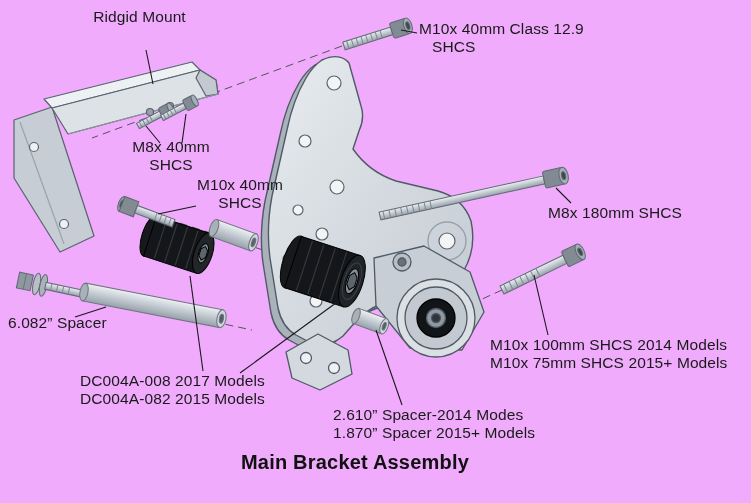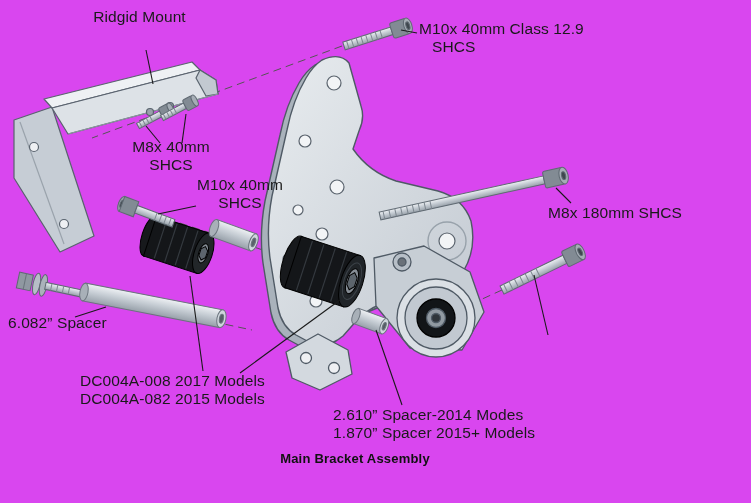--- a/index.html
+++ b/index.html
@@ -1,28 +1,28 @@
 <!DOCTYPE html>
 <html><head>
 <meta charset="utf-8">
 <style>
   html,body{margin:0;padding:0;background:#fff;}
   .stage{
-    position:relative;width:751px;height:503px;background:#d946ef;
+    position:relative;width:751px;height:503px;background:#f0abfc;
     font-family:"Liberation Sans",sans-serif;color:#1a1a1a;overflow:hidden;
   }
   .stage svg{position:absolute;left:0;top:0;}
   .label{
     position:absolute;font-size:15.5px;line-height:1.17;letter-spacing:.1px;
     white-space:nowrap;color:#1a1a1a;
   }
   .center{text-align:center;}
   .indent{padding-left:13px;}
   .title{
-    position:absolute;font-weight:bold;font-size:13px;letter-spacing:.2px;
+    position:absolute;font-weight:bold;font-size:20px;letter-spacing:.2px;
     text-align:center;color:#111;
   }
 </style>
 </head>
 <body>
 
 <div class="stage">
 
   <svg width="751" height="503" viewBox="0 0 751 503">
     <defs>
@@ -288,16 +288,20 @@
   <div class="label" style="left:80px;top:372px">
     <div>DC004A-008 2017 Models</div>
     <div>DC004A-082 2015 Models</div>
   </div>
 
   <div class="label" style="left:333px;top:406px">
     <div>2.610” Spacer-2014 Modes</div>
     <div>1.870” Spacer 2015+ Models</div>
   </div>
 
+  <div class="label" style="left:490px;top:336px">
+    <div>M10x 100mm SHCS 2014 Models</div>
+    <div>M10x 75mm SHCS 2015+ Models</div>
+  </div>
 
   <div class="title" style="left:160px;top:451px;width:390px">Main Bracket Assembly</div>
 
 </div>
 
 </body></html>

